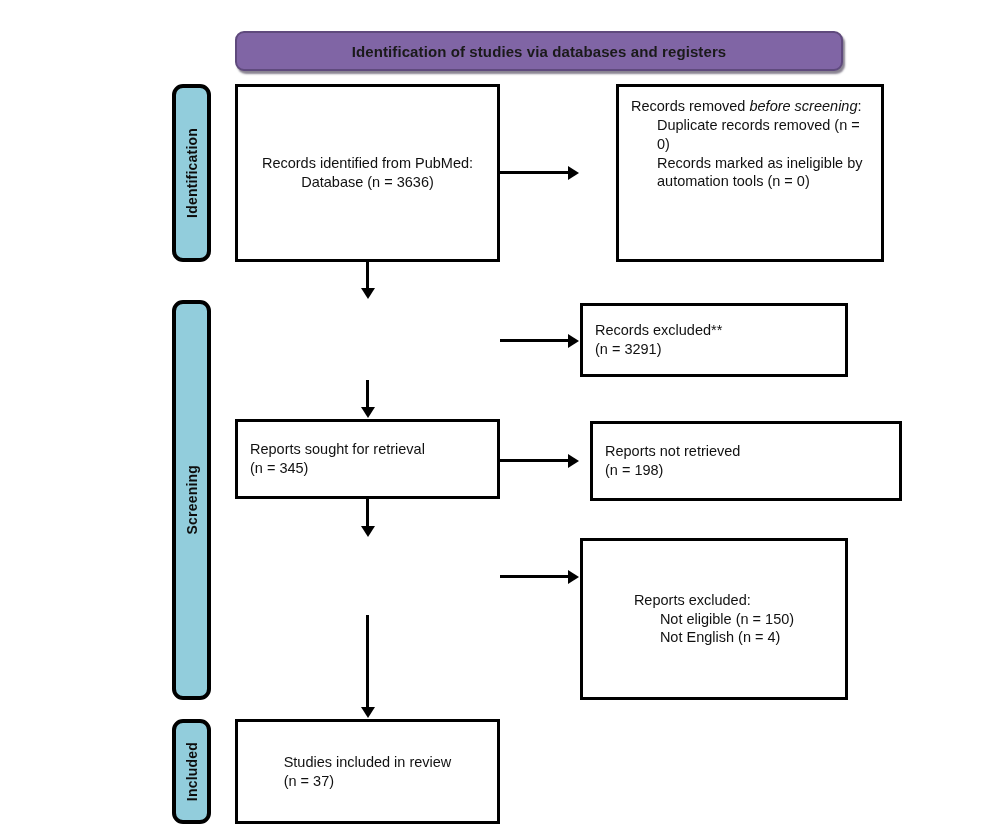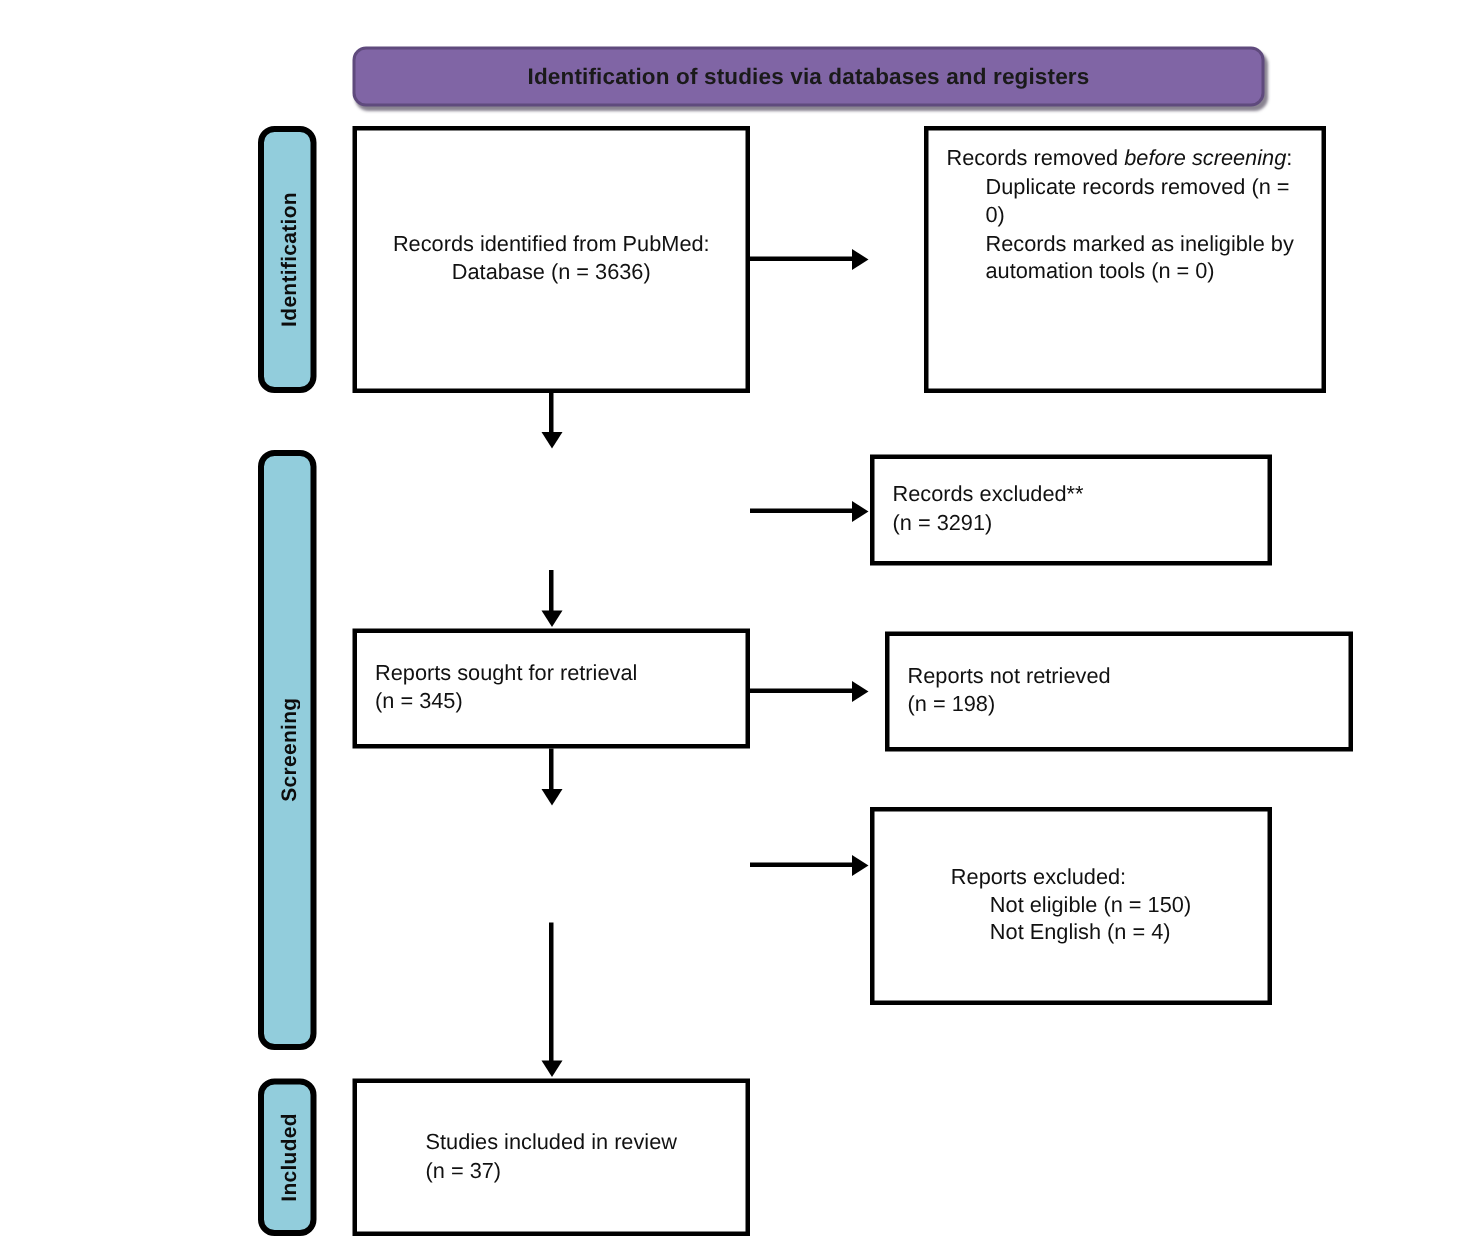--- a/index.html
+++ b/index.html
@@ -90,21 +90,21 @@
   #box-identified  { left: 235px; top: 84px;  width: 265px; height: 178px; }
   #box-screened    { left: 235px; top: 300px; width: 265px; height: 80px;  }
   #box-sought      { left: 235px; top: 419px; width: 265px; height: 80px;  }
   #box-assessed    { left: 235px; top: 538px; width: 265px; height: 77px;  }
   #box-included    { left: 235px; top: 719px; width: 265px; height: 105px; justify-content: center; }
 
   
   #box-removed     { left: 580px; top: 84px;  width: 268px; height: 178px; margin-left: 36px; }
   #box-excluded    { left: 580px; top: 303px; width: 268px; height: 74px;  }
   #box-notretrieved{ left: 580px; top: 421px; width: 312px; height: 80px; margin-left: 10px;  }
-  #box-repexcluded { left: 580px; top: 538px; width: 268px; height: 132px; }
+  #box-repexcluded { left: 580px; top: 538px; width: 268px; height: 162px; }
 
   .indent { padding-left: 26px; display: block; }
   .ital { font-style: italic; }
 
   
   .h-line {
     position: absolute;
     height: 3px;
     background: #000000;
   }

